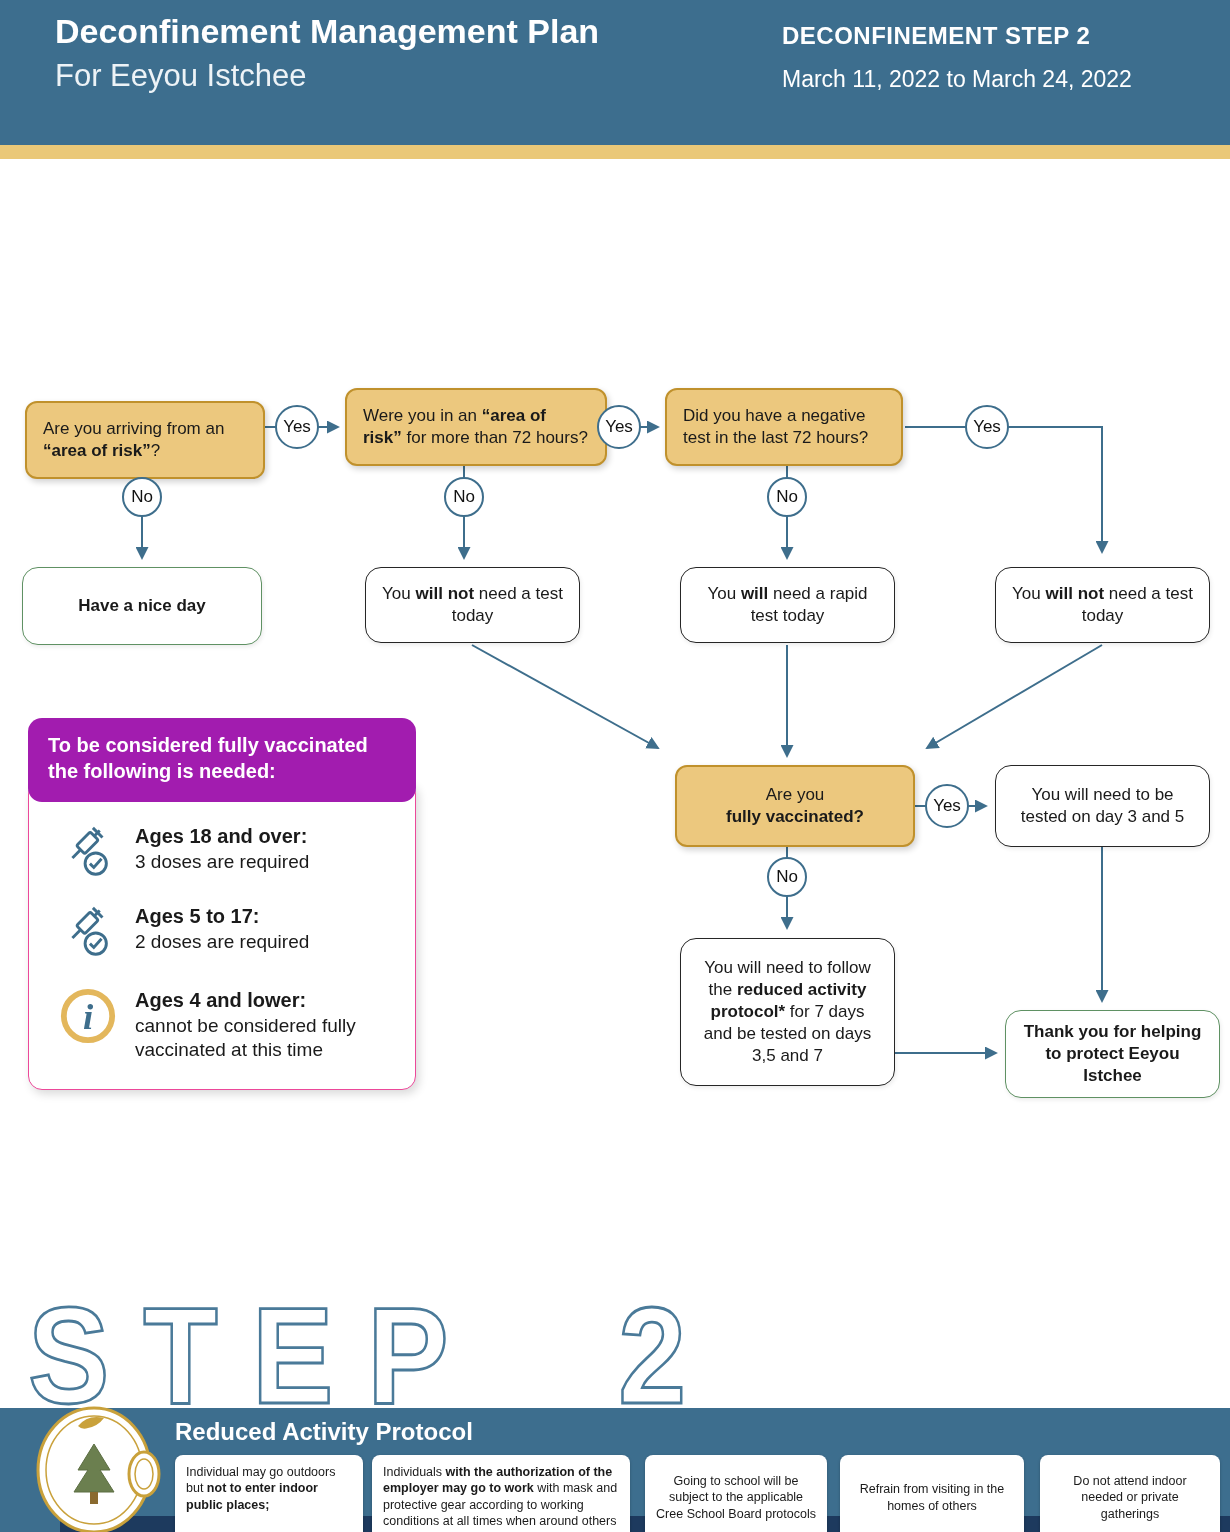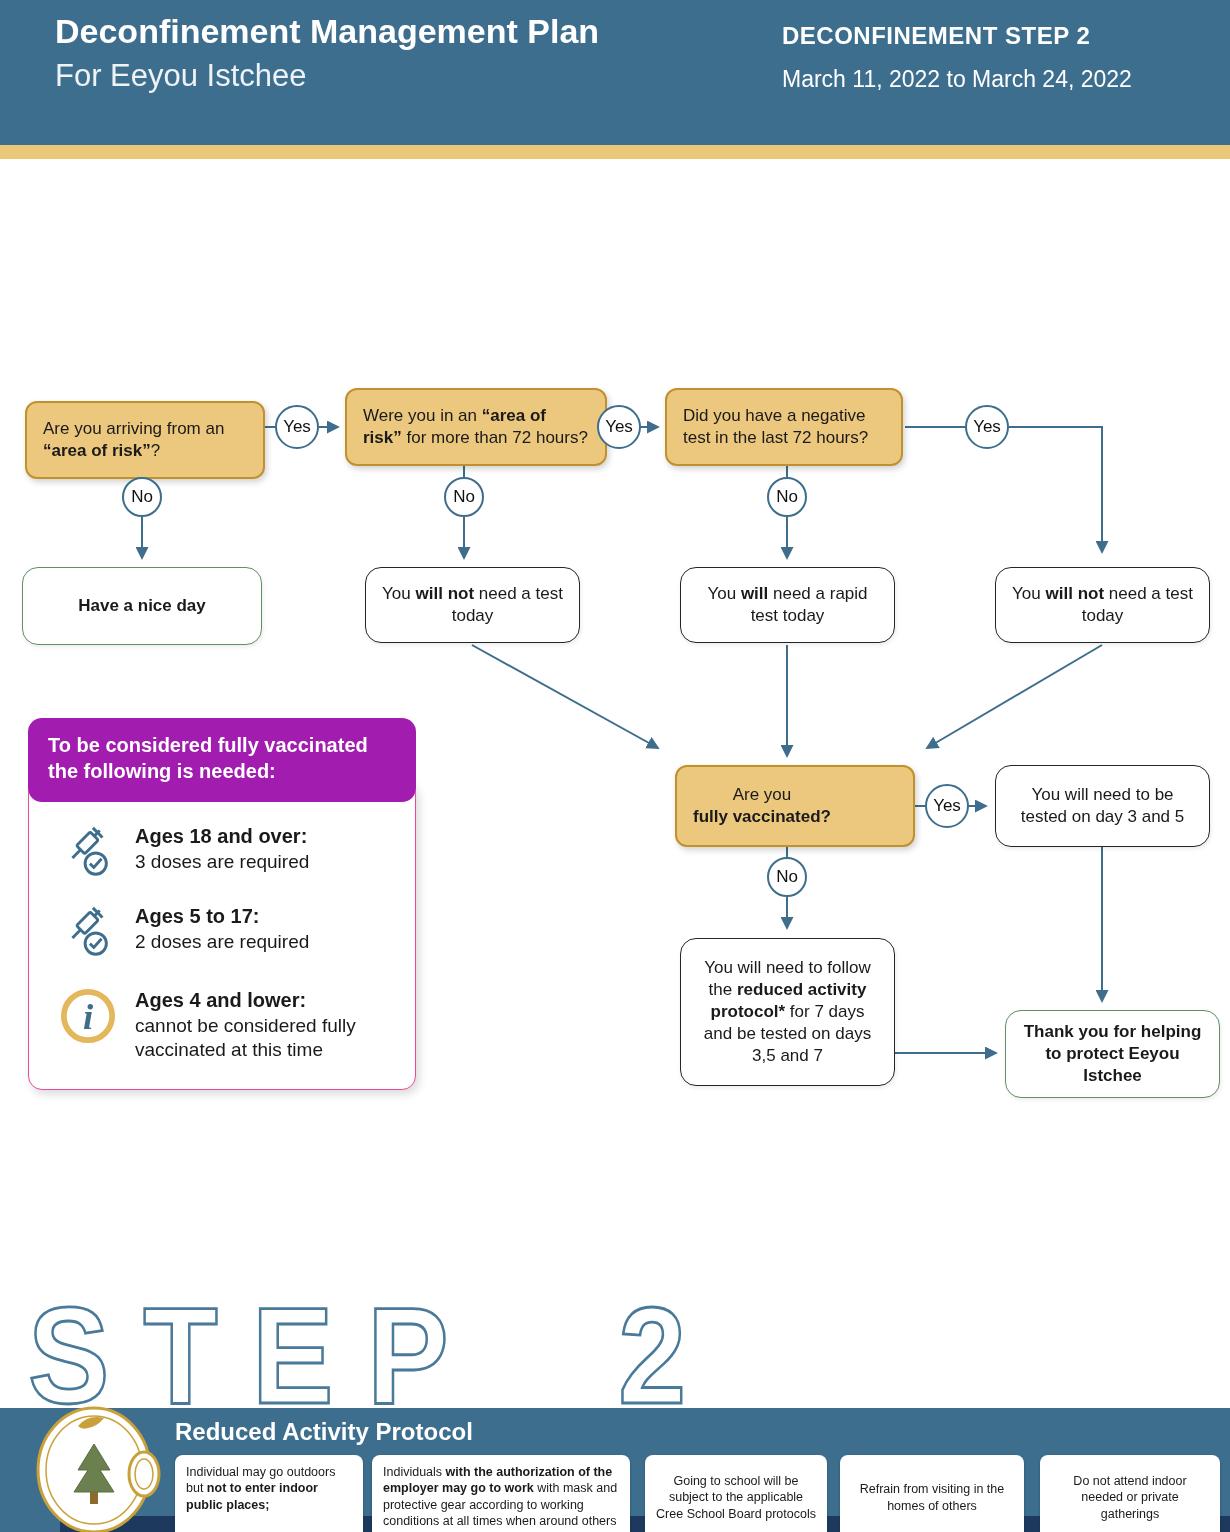--- a/index.html
+++ b/index.html
@@ -138,21 +138,21 @@
 <div class="abs obox" style="left:365px;top:567px;width:215px;height:76px;">
   <div><span>You </span><b>will not</b><span> need a test today</span></div>
 </div>
 <div class="abs obox" style="left:680px;top:567px;width:215px;height:76px;">
   <div><span>You </span><b>will</b><span> need a rapid test today</span></div>
 </div>
 <div class="abs obox" style="left:995px;top:567px;width:215px;height:76px;">
   <div><span>You </span><b>will not</b><span> need a test today</span></div>
 </div>
 
-<div class="abs qbox" style="left:675px;top:765px;width:240px;height:82px;justify-content:flex-start;text-align:center;">
+<div class="abs qbox" style="left:675px;top:765px;width:240px;height:82px;justify-content:center;text-align:center;">
   <div><span>Are you</span><br><b>fully vaccinated?</b></div>
 </div>
 <div class="abs circle yes" style="left:925px;top:784px;">
     <span>Yes</span>
   </div>
 <div class="abs circle no" style="left:767px;top:857px;">
     <span>No</span>
   </div>
 
 <div class="abs obox" style="left:995px;top:765px;width:215px;height:82px;">

